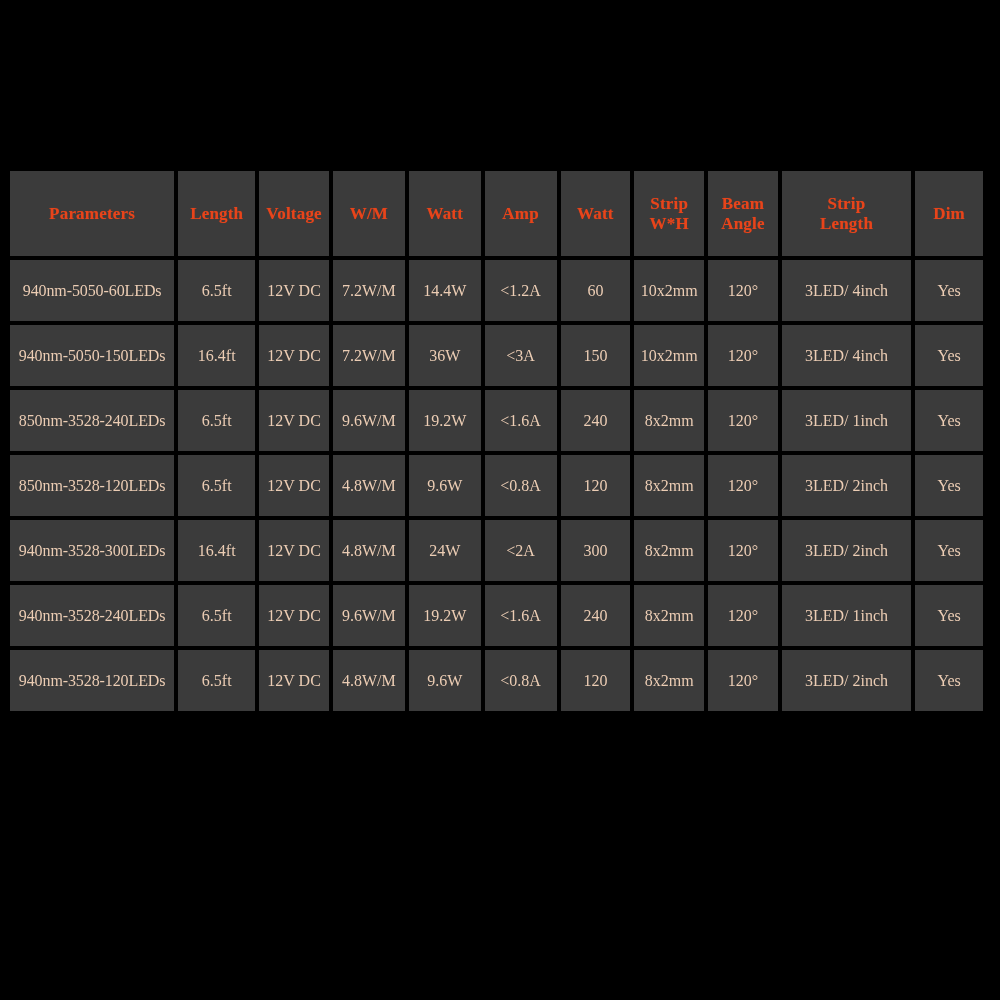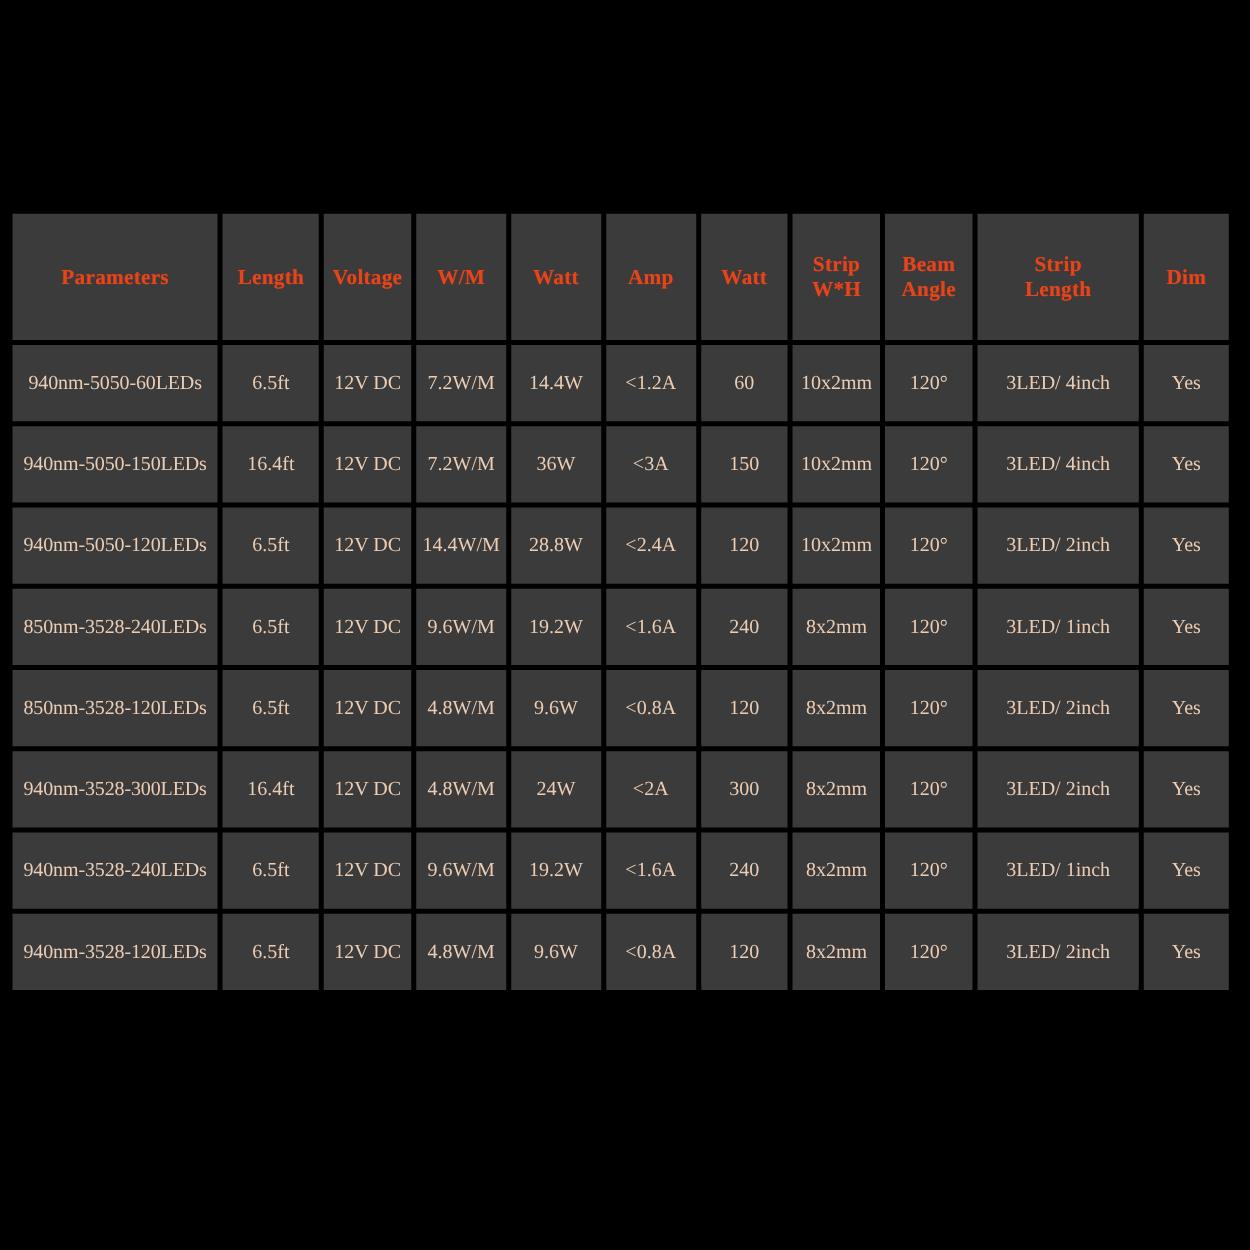--- a/index.html
+++ b/index.html
@@ -30,21 +30,21 @@
   table.spec-table td {
     background: #3b3b3b;
     text-align: center;
     vertical-align: middle;
     padding: 0;
     border: 0;
     overflow: hidden;
     white-space: nowrap;
   }
   table.spec-table th {
-    height: 101px;
+    height: 85px;
     color: #e8441a;
     font-weight: bold;
     font-size: 17px;
     line-height: 1.12;
     letter-spacing: 0.2px;
     text-shadow: 0 0 1px rgba(232,68,26,0.45);
   }
   table.spec-table td {
     height: 61px;
     color: #eccdb4;
@@ -149,33 +149,20 @@
           <td>7.2W/M</td>
           <td>36W</td>
           <td>&lt;3A</td>
           <td>150</td>
           <td>10x2mm</td>
           <td>120°</td>
           <td>3LED/ 4inch</td>
           <td>Yes</td>
         </tr>
         <tr>
-          <td class="param-cell">940nm-5050-120LEDs</td>
-          <td>6.5ft</td>
-          <td>12V DC</td>
-          <td>14.4W/M</td>
-          <td>28.8W</td>
-          <td>&lt;2.4A</td>
-          <td>120</td>
-          <td>10x2mm</td>
-          <td>120°</td>
-          <td>3LED/ 2inch</td>
-          <td>Yes</td>
-        </tr>
-        <tr>
           <td class="param-cell">850nm-3528-240LEDs</td>
           <td>6.5ft</td>
           <td>12V DC</td>
           <td>9.6W/M</td>
           <td>19.2W</td>
           <td>&lt;1.6A</td>
           <td>240</td>
           <td>8x2mm</td>
           <td>120°</td>
           <td>3LED/ 1inch</td>

